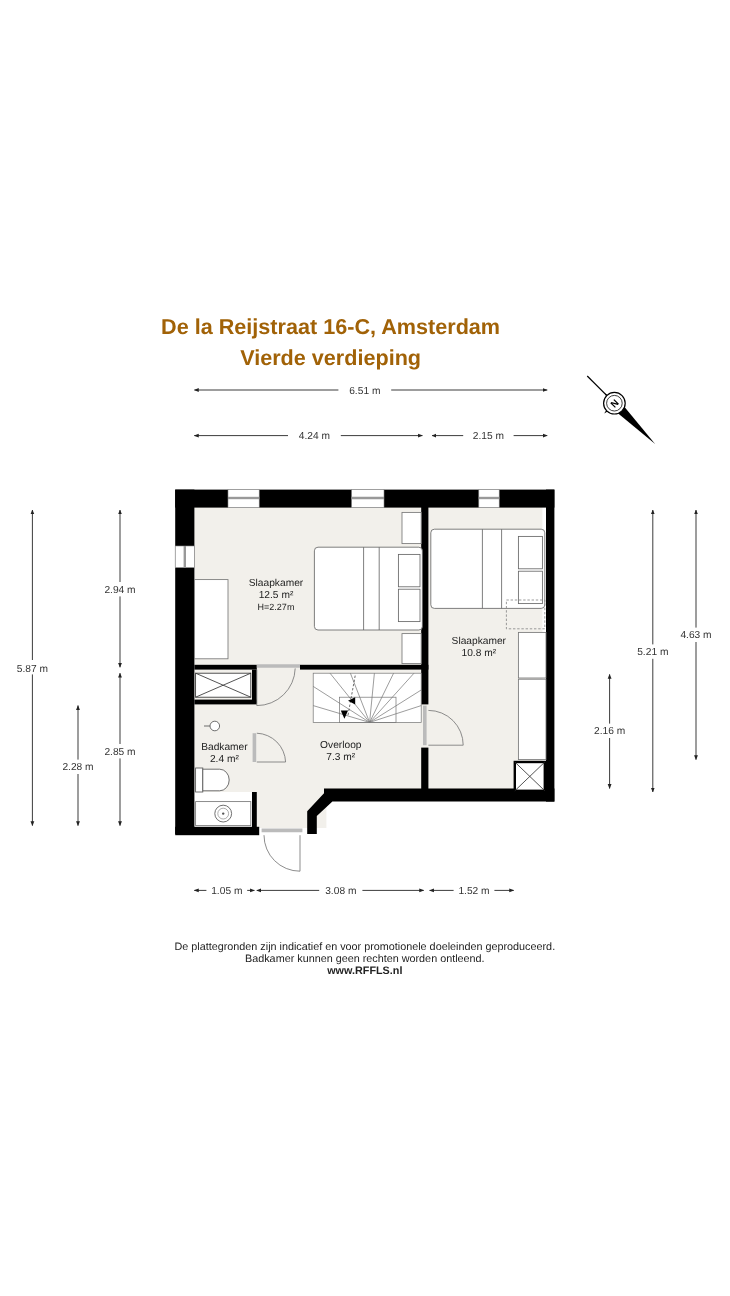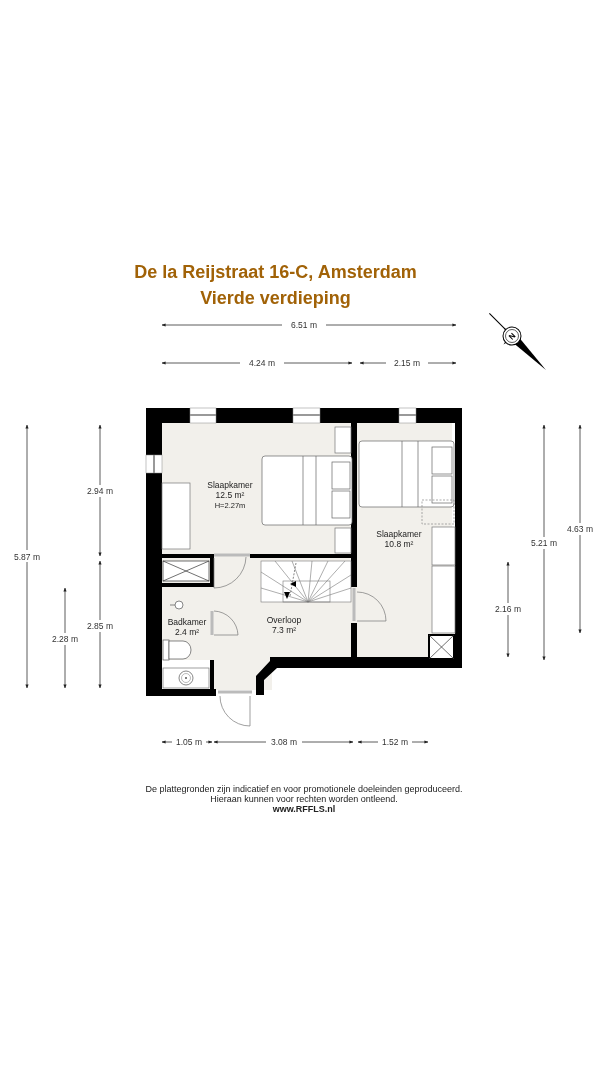--- a/index.html
+++ b/index.html
@@ -256,14 +256,14 @@
     <text class="roomlabel" x="187" y="625">Badkamer</text>
     <text class="roomlabel" x="187" y="635">2.4 m²</text>
   </g>
   <g>
     <text class="roomlabel" x="284" y="623">Overloop</text>
     <text class="roomlabel" x="284" y="633">7.3 m²</text>
   </g>
 </svg>
 
 <div class="disclaimer d1">De plattegronden zijn indicatief en voor promotionele doeleinden geproduceerd.</div>
-<div class="disclaimer d2">Hieraan kunnen voor rechten worden ontleend.</div>
+<div class="disclaimer d2">Badkamer kunnen geen rechten worden ontleend.</div>
 <div class="disclaimer d3">www.RFFLS.nl</div>
 
 </body></html>

